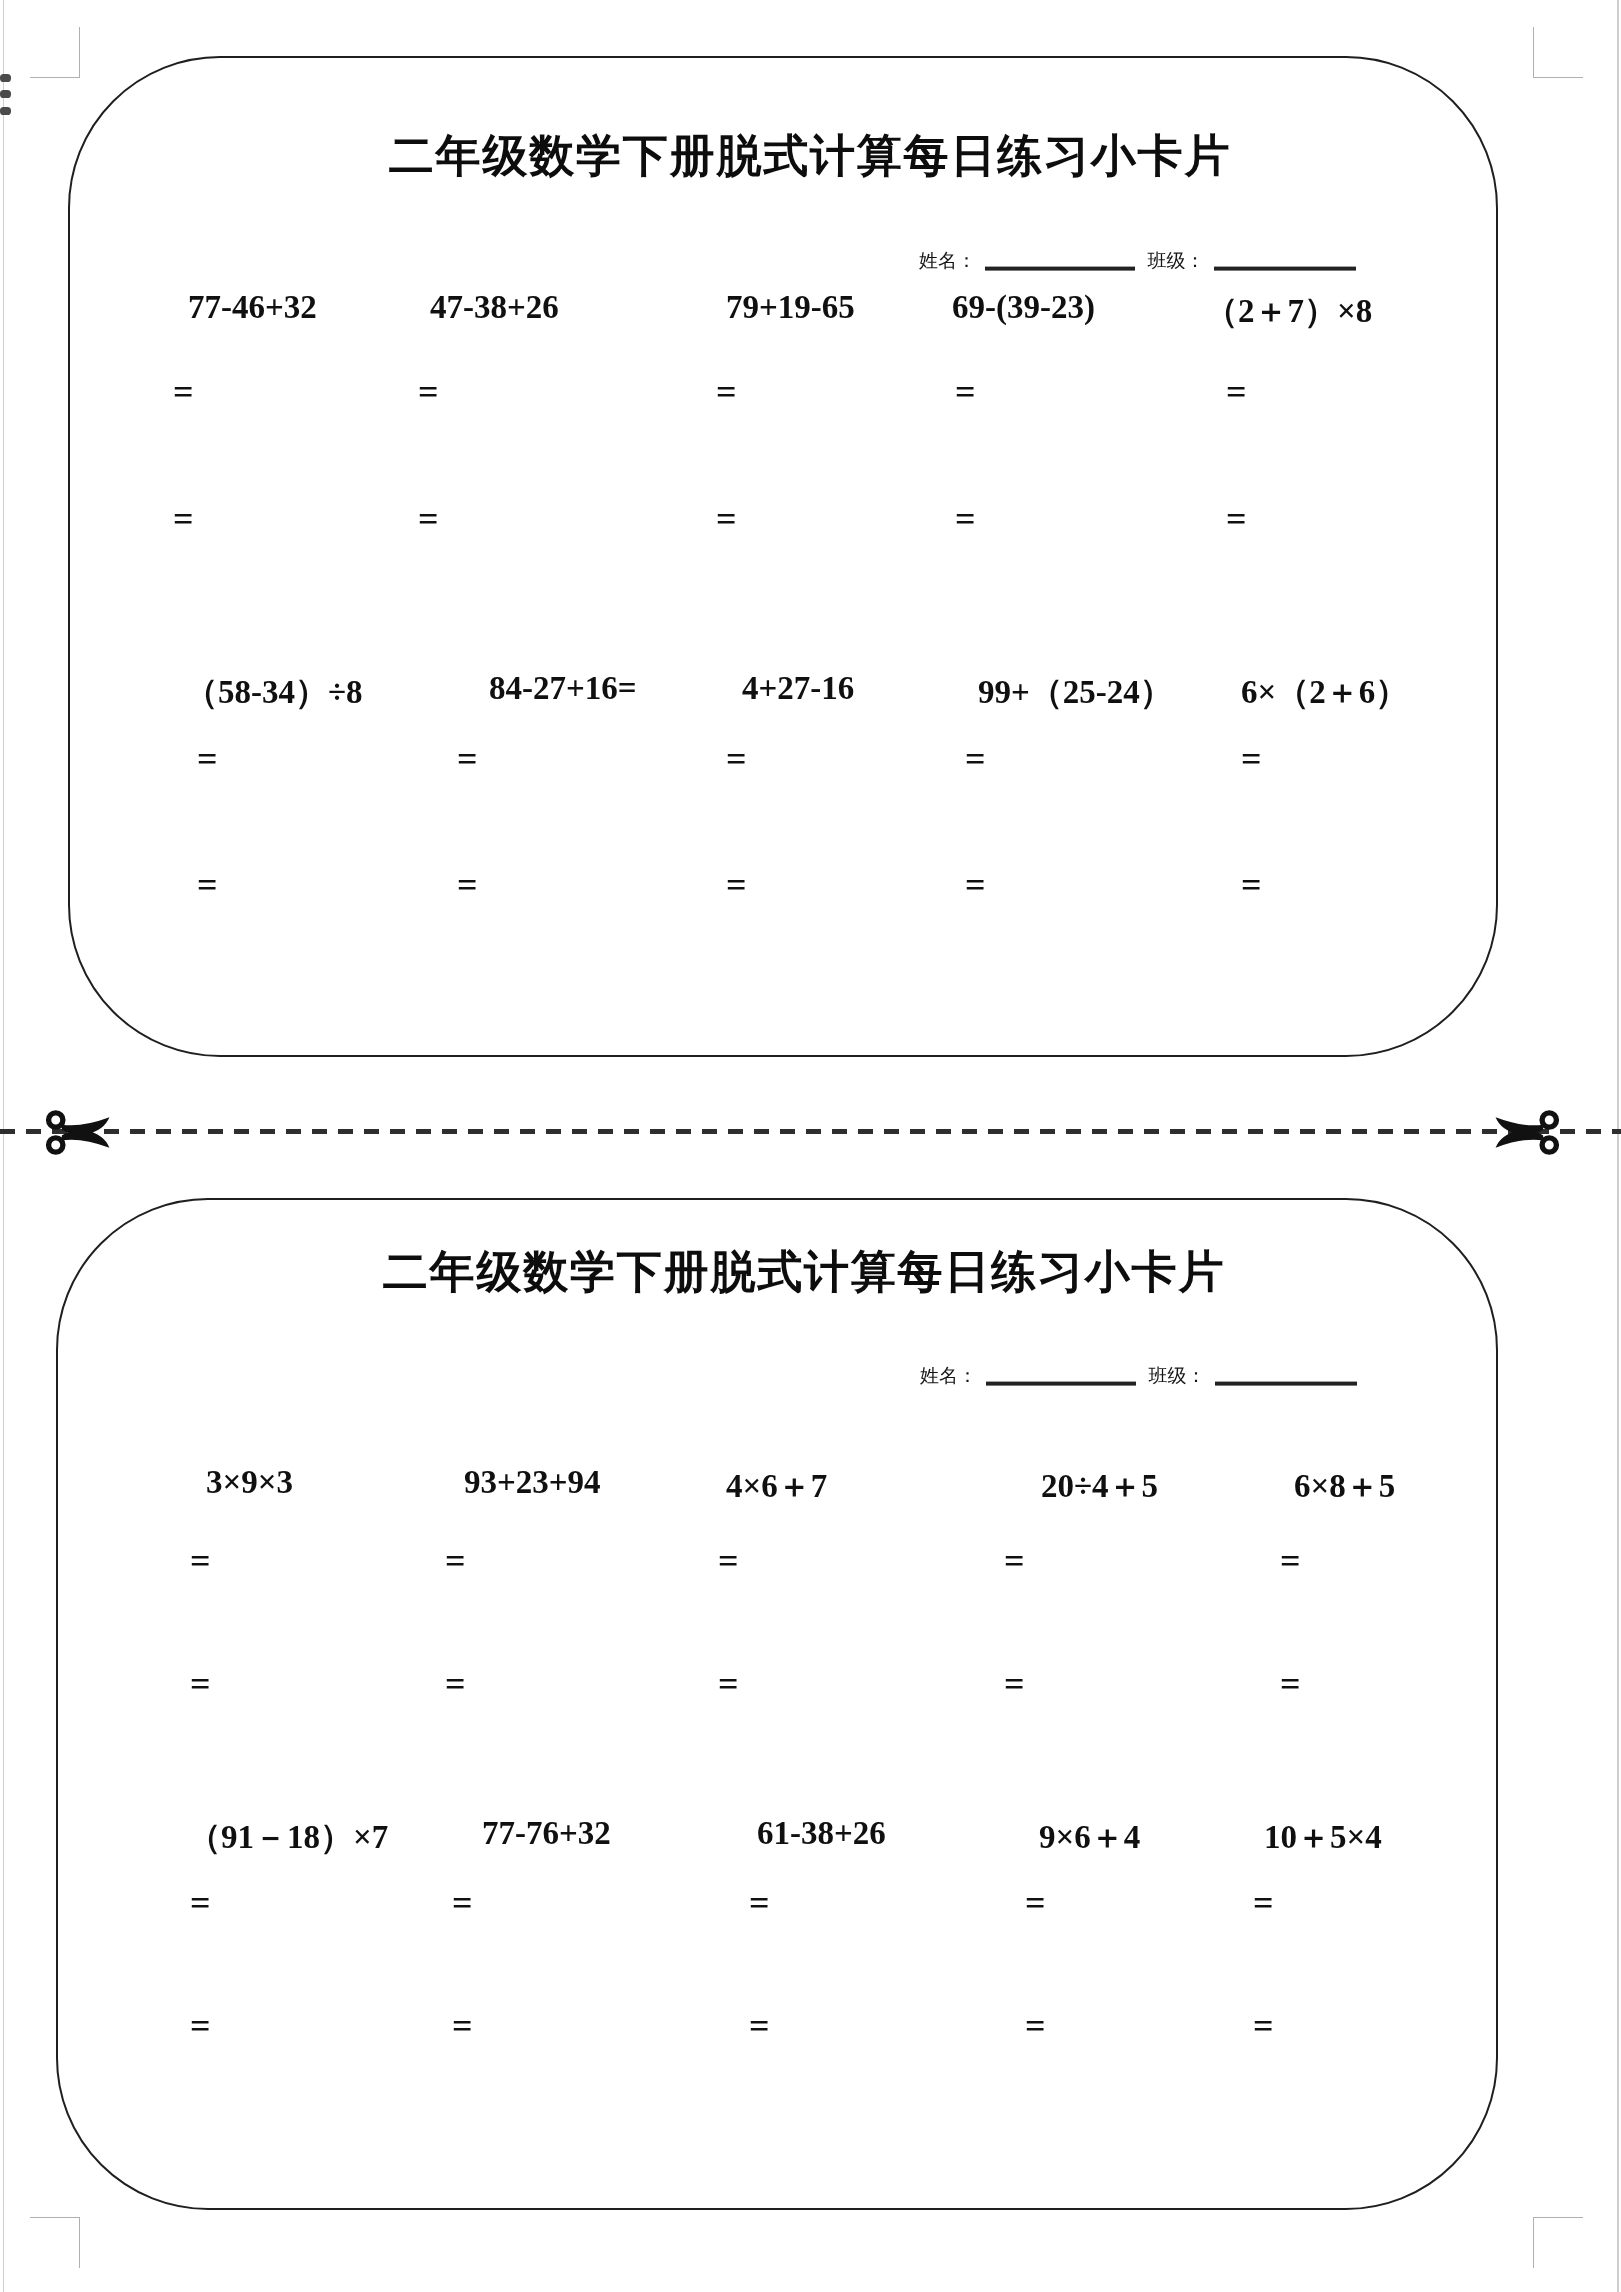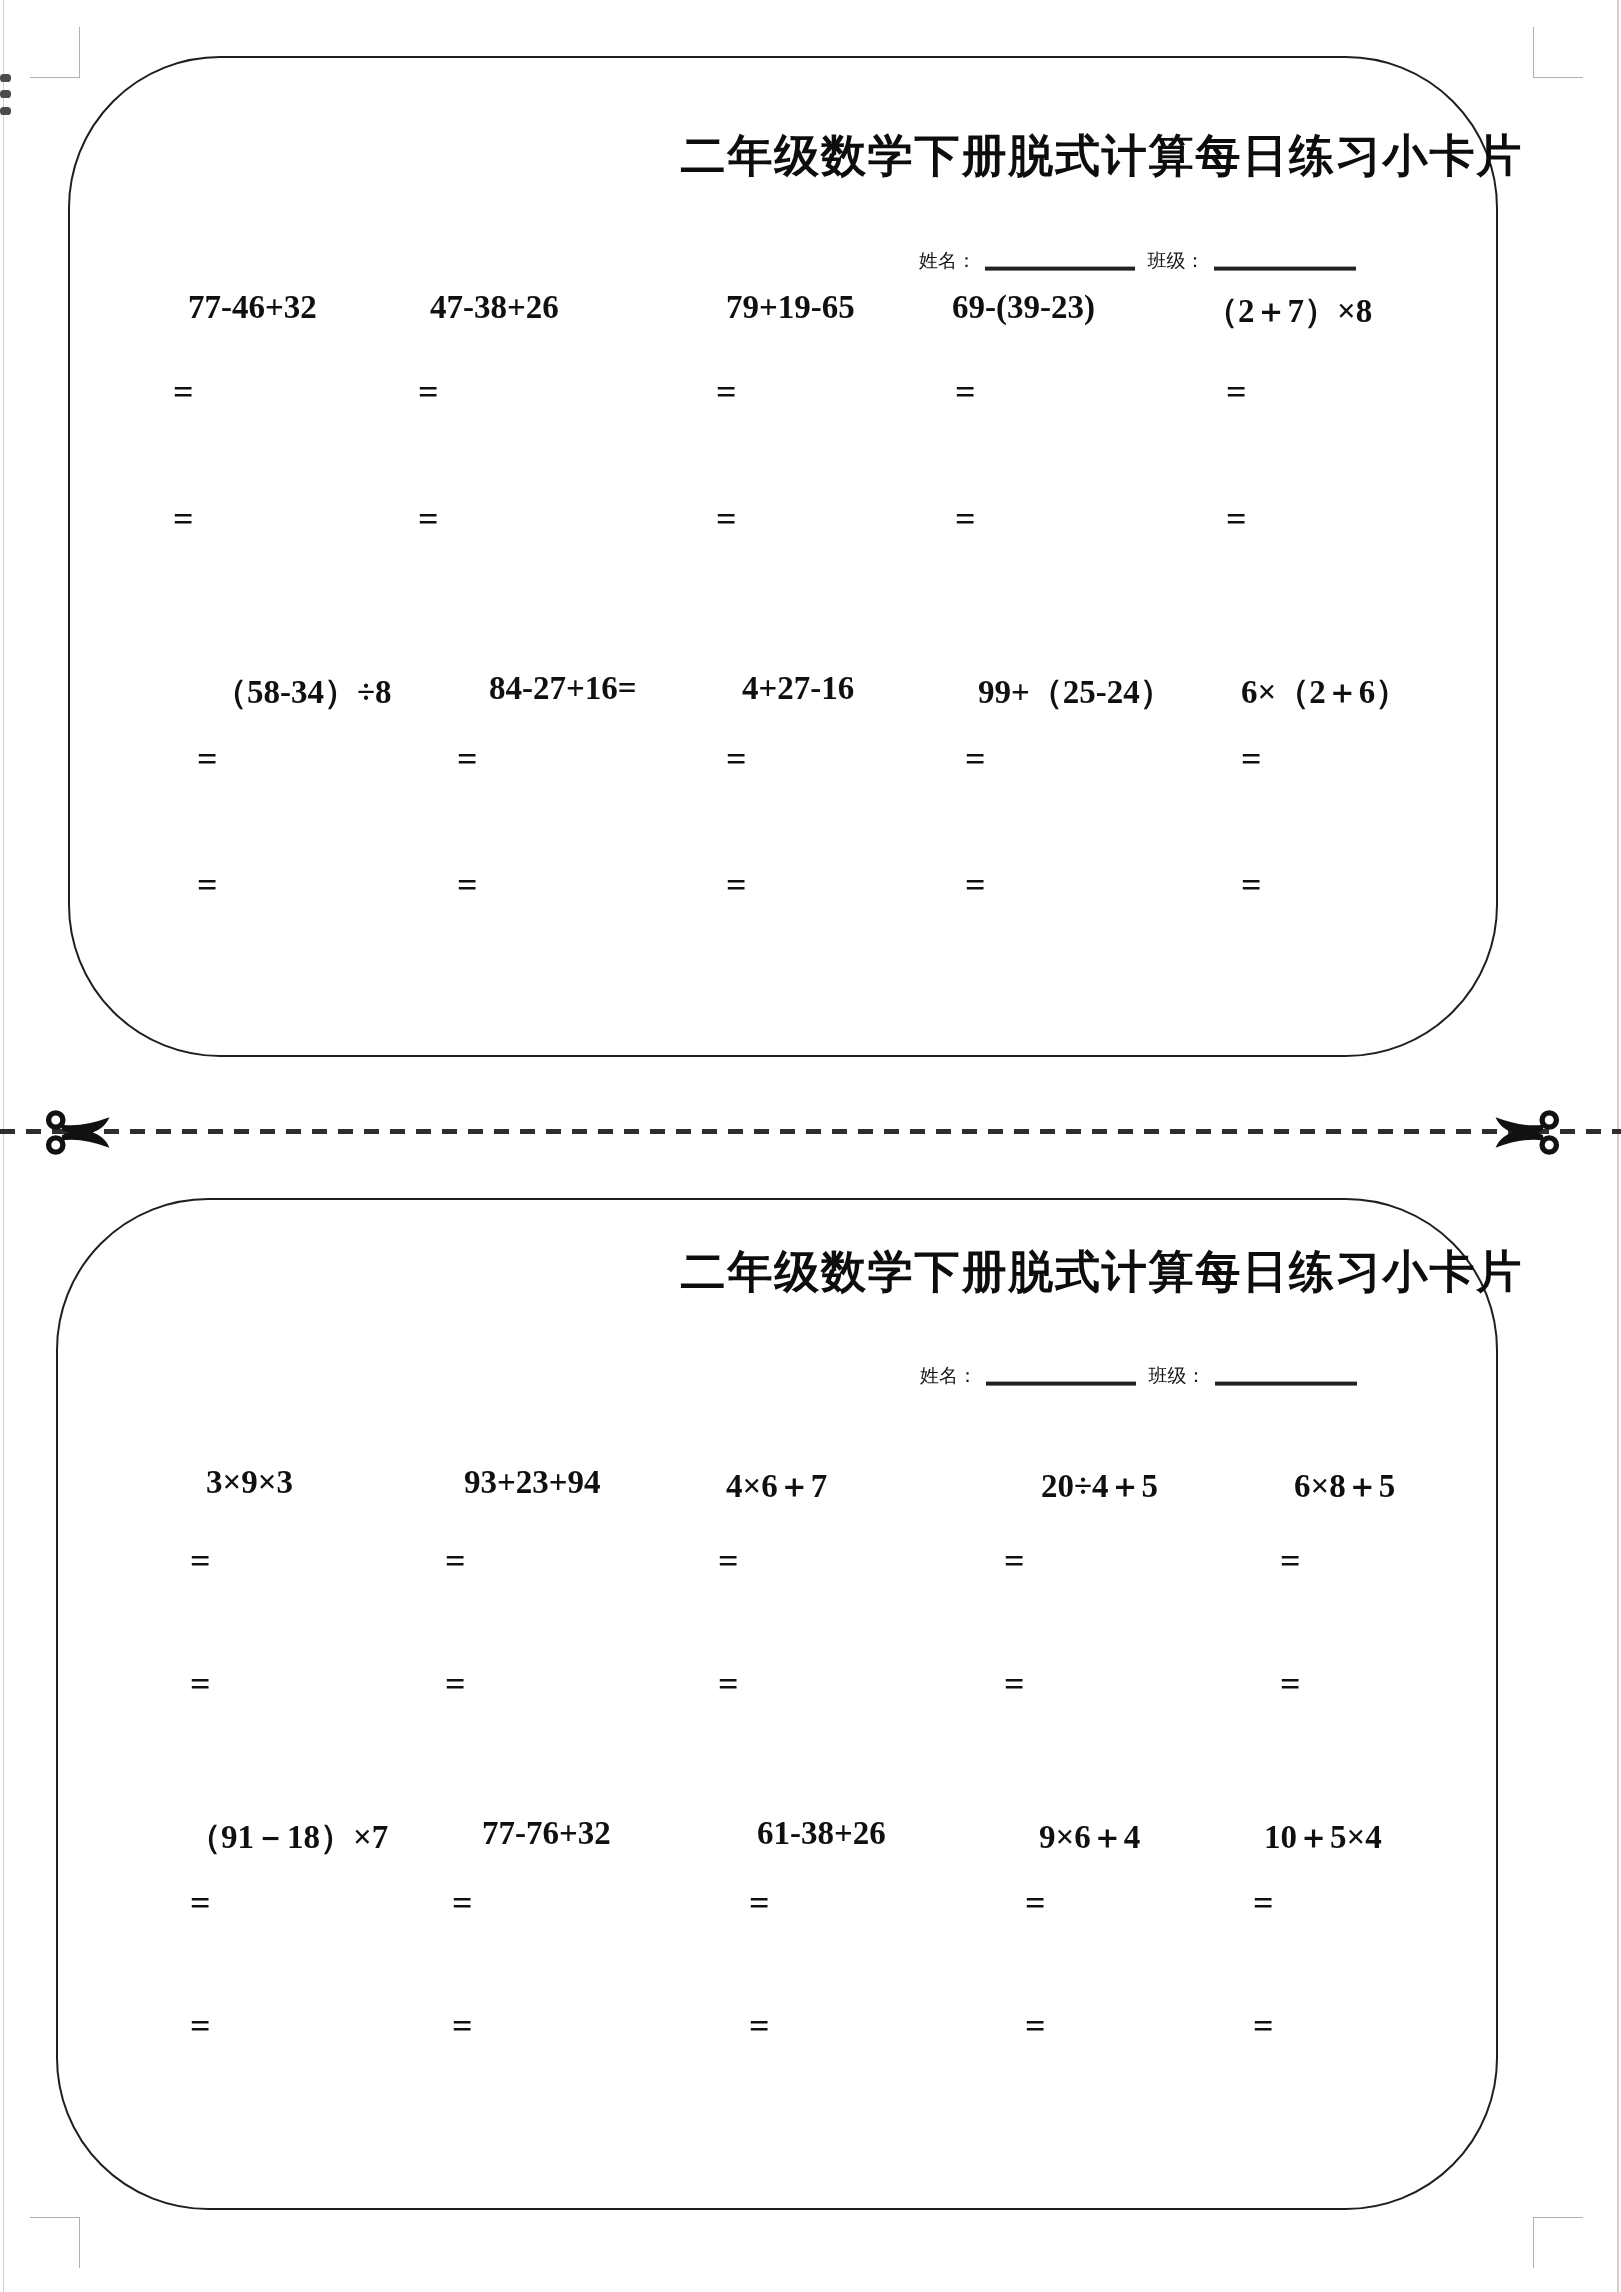--- a/index.html
+++ b/index.html
@@ -18,21 +18,21 @@
   .crop-tr{left:1533px;top:27px;border-left:1.8px solid #b0b0b0;border-bottom:1.8px solid #b0b0b0;}
   .crop-bl{left:29.6px;top:2217px;border-right:1.8px solid #b0b0b0;border-top:1.8px solid #b0b0b0;}
   .crop-br{left:1533px;top:2217px;border-left:1.8px solid #b0b0b0;border-top:1.8px solid #b0b0b0;}
   
   .card{
     position:absolute;background:#fff;border:2.7px solid #1f1f1f;border-radius:152px;
   }
   .card1{left:68px;top:56px;width:1426px;height:997px;}
   .card2{left:56px;top:1198px;width:1438px;height:1008px;}
   .card-title{
-    position:absolute;left:27px;right:-27px;margin:0;text-align:right;
+    position:absolute;left:27px;right:-27px;margin:0;text-align:center;
     font-size:45px;font-weight:900;letter-spacing:1.8px;color:#0d0d0d;
     font-family:"Liberation Sans","DejaVu Sans",sans-serif;
   }
   .card1 .card-title{top:68px;}
   .card2 .card-title{top:42px;}
   .name-row{
     position:absolute;font-size:19px;font-weight:400;white-space:nowrap;
   }
   .card1 .name-row{top:176px;left:849px;}
   .card2 .name-row{top:149px;left:862px;}
@@ -95,21 +95,21 @@
     <span class="eq" style="left:885px;top:85px">=</span>
     <span class="eq" style="left:1156px;top:85px">=</span>
     <span class="eq" style="left:103px;top:212px">=</span>
     <span class="eq" style="left:348px;top:212px">=</span>
     <span class="eq" style="left:646px;top:212px">=</span>
     <span class="eq" style="left:885px;top:212px">=</span>
     <span class="eq" style="left:1156px;top:212px">=</span>
   </div>
 
   <div class="grp" style="top:612px">
-    <span class="expr" style="left:144px">（58-34）÷8</span>
+    <span class="expr" style="left:115px">（58-34）÷8</span>
     <span class="expr" style="left:419px">84-27+16=</span>
     <span class="expr" style="left:672px">4+27-16</span>
     <span class="expr" style="left:908px">99+（25-24）</span>
     <span class="expr" style="left:1171px">6×（2＋6）</span>
     <span class="eq" style="left:127px;top:71px">=</span>
     <span class="eq" style="left:387px;top:71px">=</span>
     <span class="eq" style="left:656px;top:71px">=</span>
     <span class="eq" style="left:895px;top:71px">=</span>
     <span class="eq" style="left:1171px;top:71px">=</span>
     <span class="eq" style="left:127px;top:197px">=</span>

